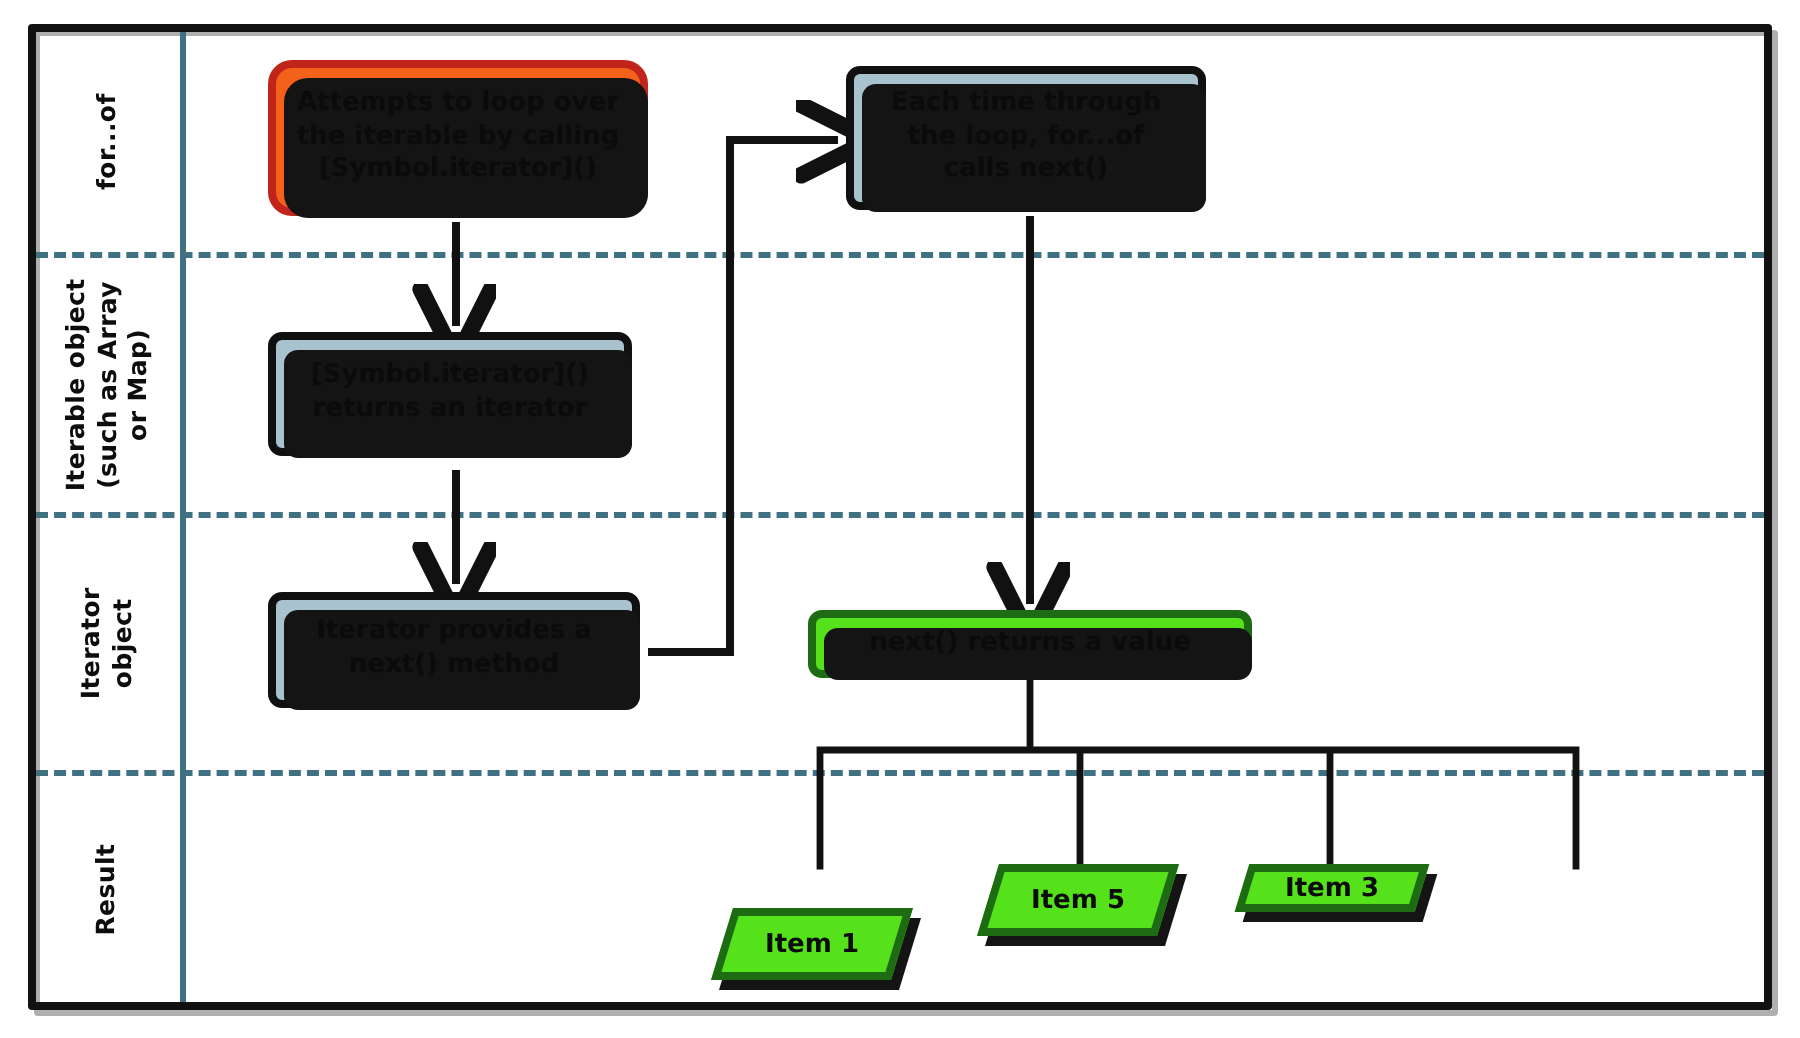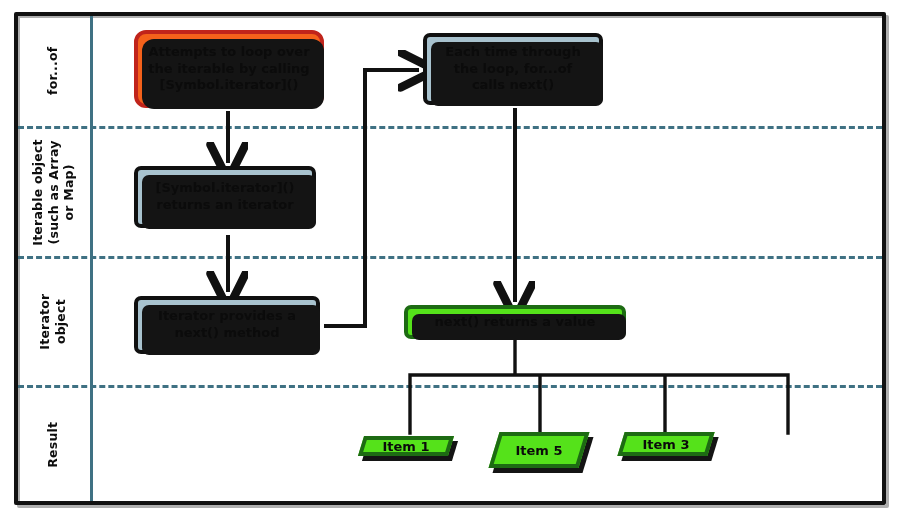--- a/index.html
+++ b/index.html
@@ -229,21 +229,21 @@
     <div class="shadow"></div>
     <div style="white-space:pre-line">Iterator provides a
 next() method</div>
   </div>
 
   <div class="box box-green" style="left:404px;top:305px;width:222px;height:34px">
     <div class="shadow"></div>
     <div style="white-space:pre-line">next() returns a value</div>
   </div>
 
-  <div class="para" style="left:361px;top:436px;width:90px;height:20px">
+  <div class="para" style="left:361px;top:454px;width:90px;height:36px">
     <div class="skewshadow"></div>
     <div class="skewbg"></div>
     <div class="ptext">Item 1</div>
   </div>
 
   <div class="para" style="left:494px;top:432px;width:90px;height:36px">
     <div class="skewshadow"></div>
     <div class="skewbg"></div>
     <div class="ptext">Item 5</div>
   </div>

